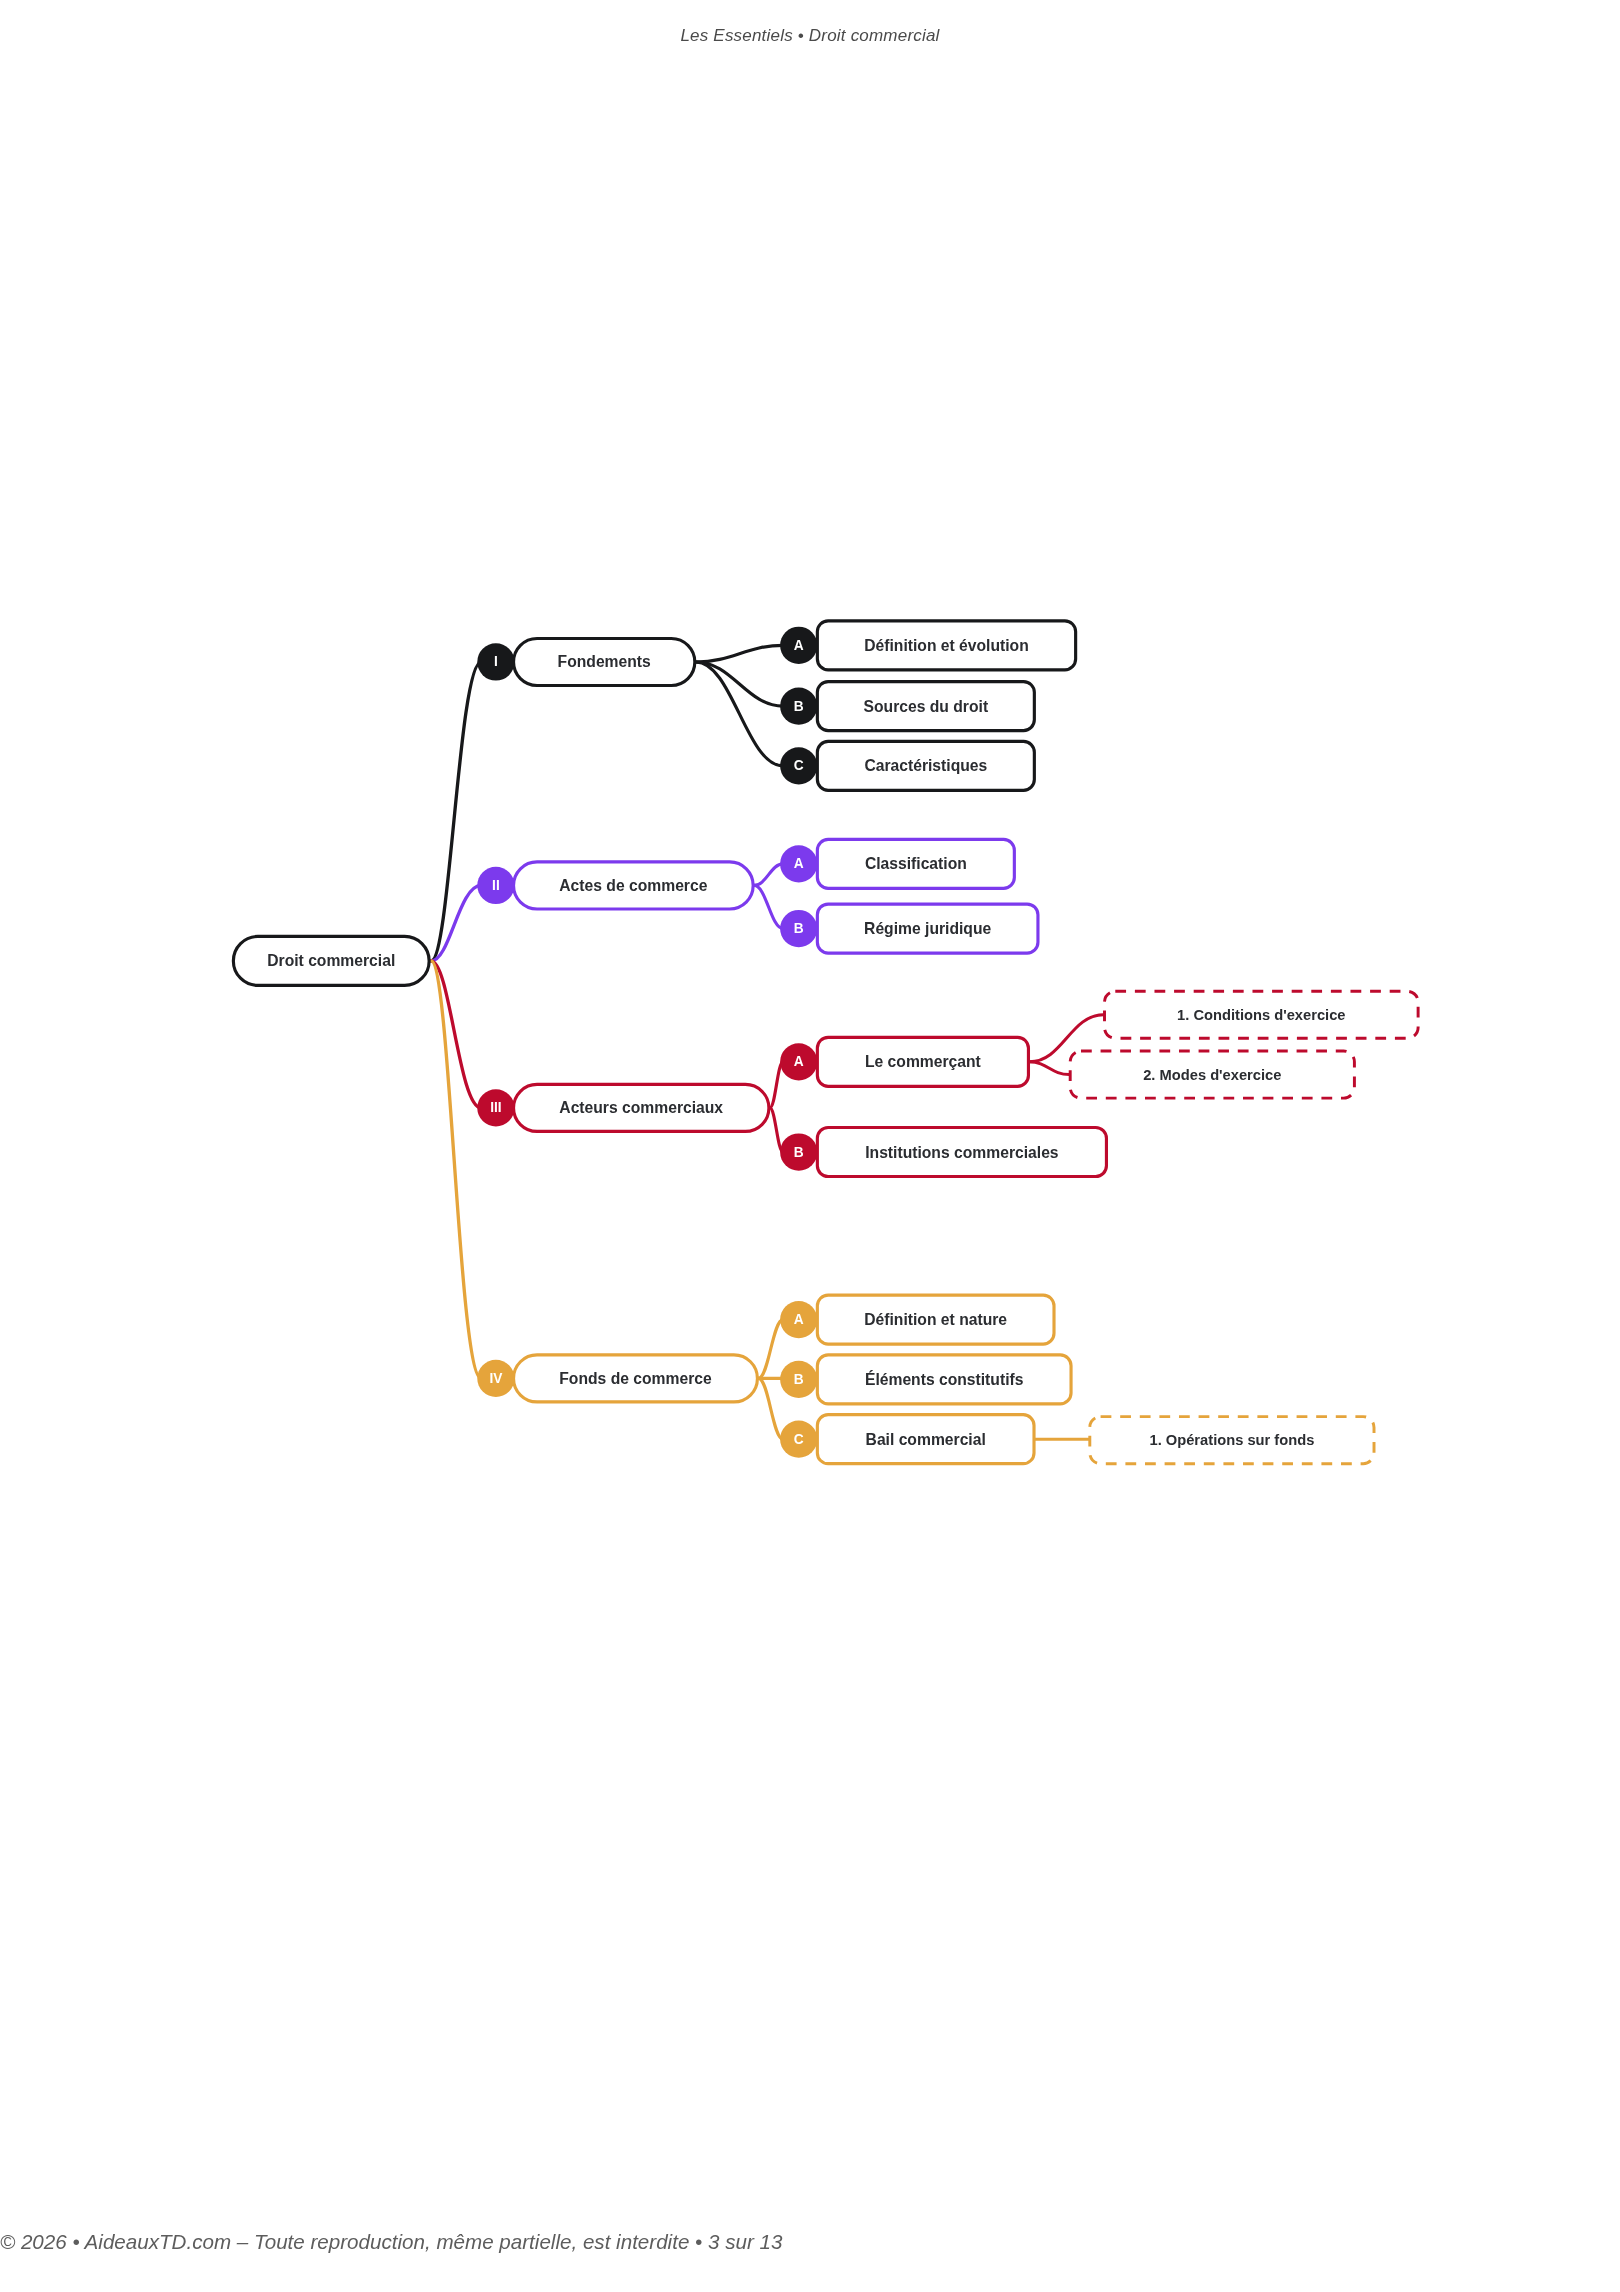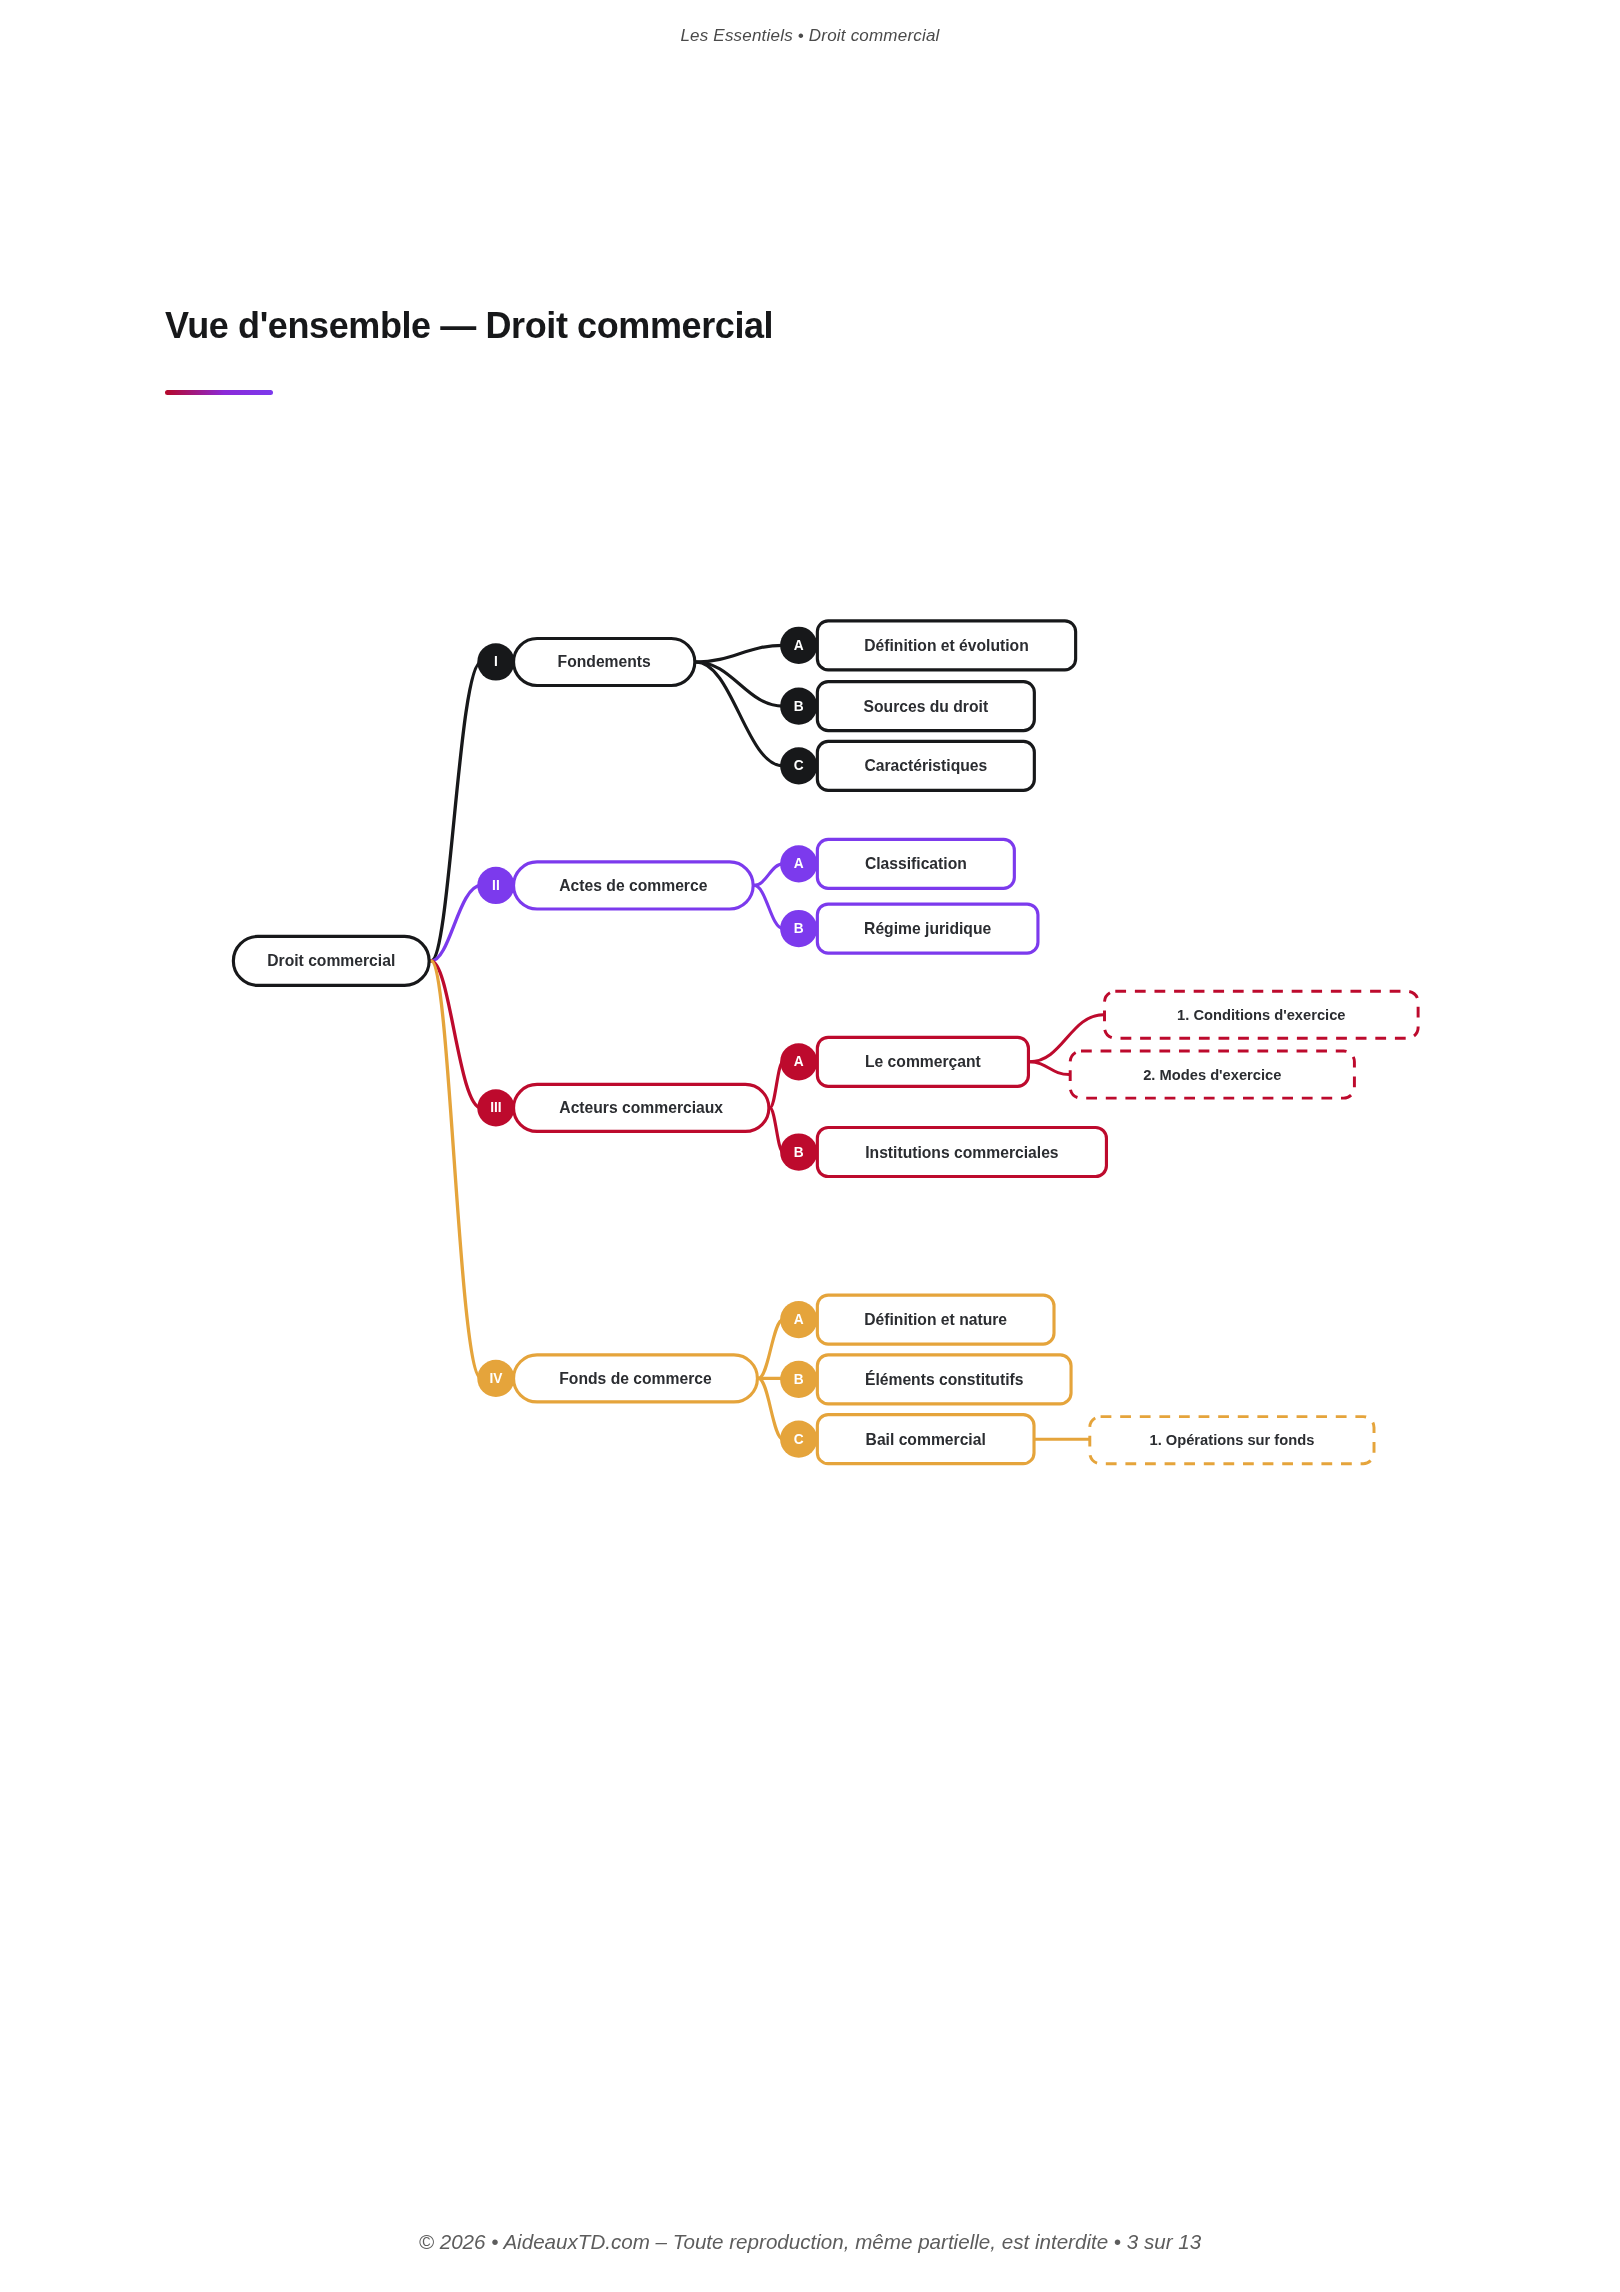--- a/index.html
+++ b/index.html
@@ -95,42 +95,37 @@
     dominant-baseline:central;
   }
 
   
   .doc-footer{
     position:absolute;
     left:0; right:0;
     bottom:39px;
     display:flex;
     align-items:center;
-    justify-content:center;
   }
   .doc-footer-text{
     font-style:italic;
     font-size:20.6px;
     color:#5d5d5d;
     white-space:nowrap;
   }
 </style>
 </head>
 <body>
 
 <div class="page">
 
   <div class="doc-header">
     <div class="doc-header-text">Les Essentiels • Droit commercial</div>
   </div>
 
-  <div class="title-block">
-    <h1 class="page-title">Vue d'ensemble — Droit commercial</h1>
-    <div class="title-rule"></div>
-  </div>
 
   <div class="mindmap-wrap">
     <svg class="mindmap" id="mindmap-svg" viewBox="0 0 1653 1060">
         <g>
           <path d="M439.8832,510 C459.307584,510 467.99744,205 491,205" fill="none" stroke="#17181a" stroke-width="3.4" stroke-linecap="round"></path>
           <path d="M709.976,205 C747.36608,205 761.60992,188 799,188" fill="none" stroke="#17181a" stroke-width="3.2" stroke-linecap="round"></path>
           <path d="M709.976,205 C747.36608,205 761.60992,250 799,250" fill="none" stroke="#17181a" stroke-width="3.2" stroke-linecap="round"></path>
           <path d="M709.976,205 C747.36608,205 761.60992,311 799,311" fill="none" stroke="#17181a" stroke-width="3.2" stroke-linecap="round"></path>
           <path d="M439.8832,510 C459.307584,510 467.99744,433 491,433" fill="none" stroke="#7c3aed" stroke-width="3.4" stroke-linecap="round"></path>
           <path d="M769.4992,433 C781.889536,433 786.609664,411 799,411" fill="none" stroke="#7c3aed" stroke-width="3.2" stroke-linecap="round"></path>

